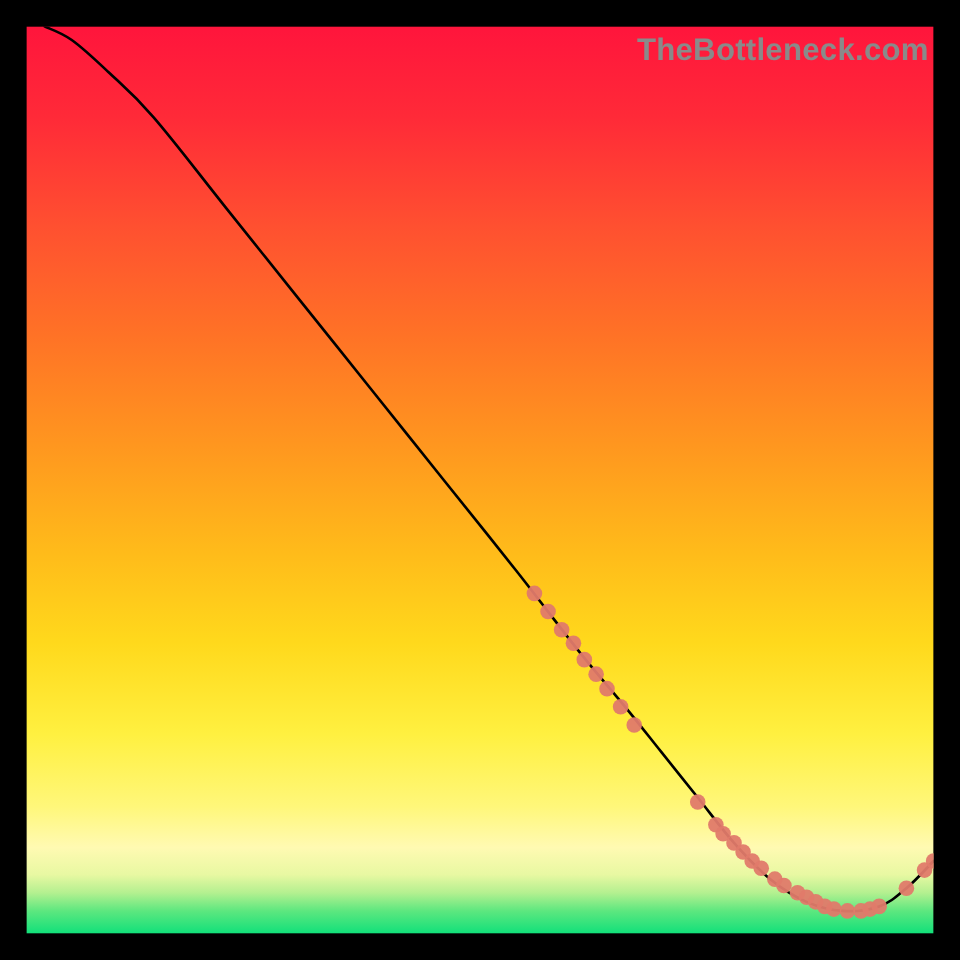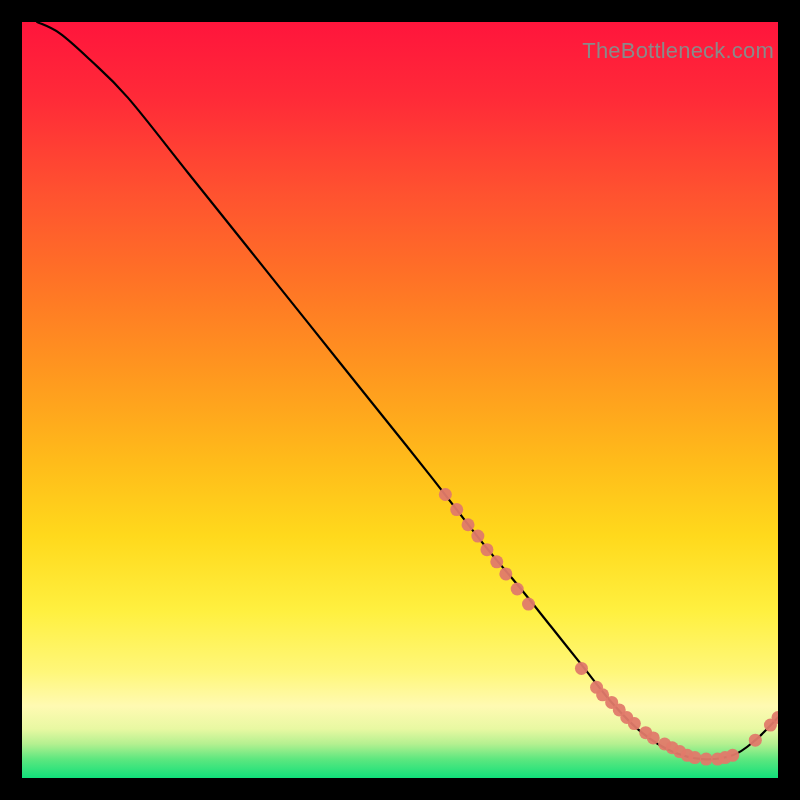--- a/index.html
+++ b/index.html
@@ -21,25 +21,25 @@
   }
   .plot-area {
     position: absolute;
     left: 0;
     top: 0;
     width: 756px;
     height: 756px;
   }
   .watermark {
     position: absolute;
-    top: 16px;
+    top: 4px;
     right: 4px;
     color: #8a8a8a;
-    font-size: 22px;
-    font-weight: 400;
+    font-size: 26px;
+    font-weight: 700;
     letter-spacing: 0.2px;
     z-index: 20;
   }
   svg { display: block; }
 </style>
 </head>
 <body>
 
 <div class="frame">
 

